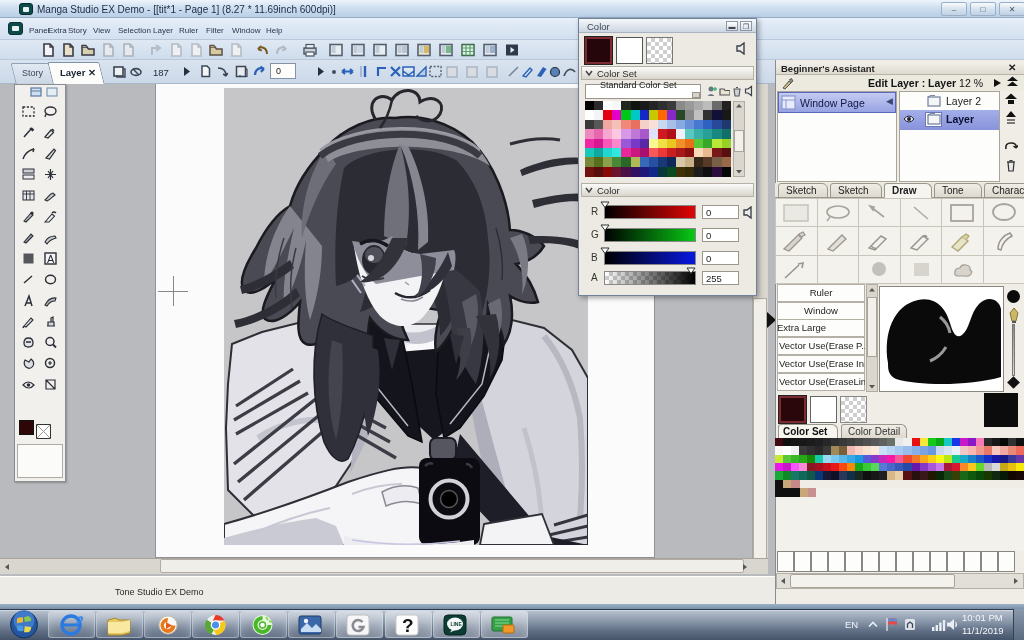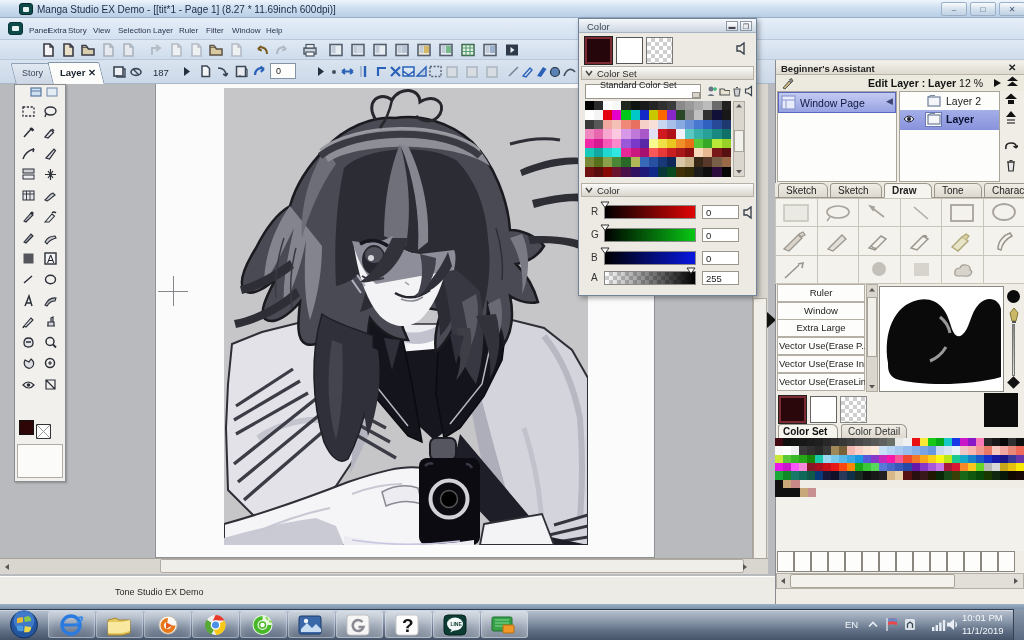--- a/index.html
+++ b/index.html
@@ -758,21 +758,21 @@
 <div style="position:absolute;left:941.0px;top:254.6px;width:42.5px;height:29.3px;background:#f4f2ed;border:1px solid #c9c5bb;"></div>
 <svg style="position:absolute;left:942.0px;top:255.6px;width:40px;height:27px;" viewBox="0 0 40 27">
     <path d="M13 16 q0 -4 5 -4 q1 -4 6 -3 q5 1 4 5 q3 1 1 4 q-2 3 -6 2 h-7 q-4 0 -3 -4 z" fill="#d8d4cc" stroke="#a09c94" stroke-width="1.2"></path>
   </svg>
 <div style="position:absolute;left:982.5px;top:254.6px;width:42.5px;height:29.3px;background:#f4f2ed;border:1px solid #c9c5bb;"></div>
 <div style="position:absolute;left:777px;top:284.0px;width:88px;height:18px;background:#fdfdfc;border:1px solid #b4b0a6;"></div>
 <div style="position:absolute;left:777px;top:287.0px;width:88px;height:12px;font-size:9.5px;color:#222;text-align:center;overflow:hidden;white-space:nowrap;">Ruler</div>
 <div style="position:absolute;left:777px;top:301.7px;width:88px;height:18px;background:#fdfdfc;border:1px solid #b4b0a6;"></div>
 <div style="position:absolute;left:777px;top:304.7px;width:88px;height:12px;font-size:9.5px;color:#222;text-align:center;overflow:hidden;white-space:nowrap;">Window</div>
 <div style="position:absolute;left:777px;top:319.4px;width:88px;height:18px;background:#fdfdfc;border:1px solid #b4b0a6;"></div>
-<div style="position:absolute;left:777px;top:322.4px;width:88px;height:12px;font-size:9.5px;color:#222;text-align:center;overflow:hidden;white-space:nowrap;">Extra Large</div>
+<div style="position:absolute;left:777px;top:322.4px;width:88px;height:12px;font-size:9.5px;color:#222;text-align:left;overflow:hidden;white-space:nowrap;">Extra Large</div>
 <div style="position:absolute;left:777px;top:337.1px;width:88px;height:18px;background:#fdfdfc;border:1px solid #b4b0a6;"></div>
 <div style="position:absolute;left:777px;top:340.1px;width:88px;height:12px;font-size:9.5px;color:#222;text-align:left;padding-left:2px;overflow:hidden;white-space:nowrap;">Vector Use(Erase P...</div>
 <div style="position:absolute;left:777px;top:354.8px;width:88px;height:18px;background:#fdfdfc;border:1px solid #b4b0a6;"></div>
 <div style="position:absolute;left:777px;top:357.8px;width:88px;height:12px;font-size:9.5px;color:#222;text-align:left;padding-left:2px;overflow:hidden;white-space:nowrap;">Vector Use(Erase In...</div>
 <div style="position:absolute;left:777px;top:372.5px;width:88px;height:18px;background:#fdfdfc;border:1px solid #b4b0a6;"></div>
 <div style="position:absolute;left:777px;top:375.5px;width:88px;height:12px;font-size:9.5px;color:#222;text-align:left;padding-left:2px;overflow:hidden;white-space:nowrap;">Vector Use(EraseLine</div>
 <div style="position:absolute;left:866px;top:284px;width:12px;height:108px;background:#dad6ce;border:1px solid #b0aca2;"></div>
 <svg style="position:absolute;left:868px;top:287px;width:8px;height:6px;" viewBox="0 0 8 6">
     <path d="M1 4.5 L4 1 L7 4.5 z" fill="#555"></path>
   </svg>

